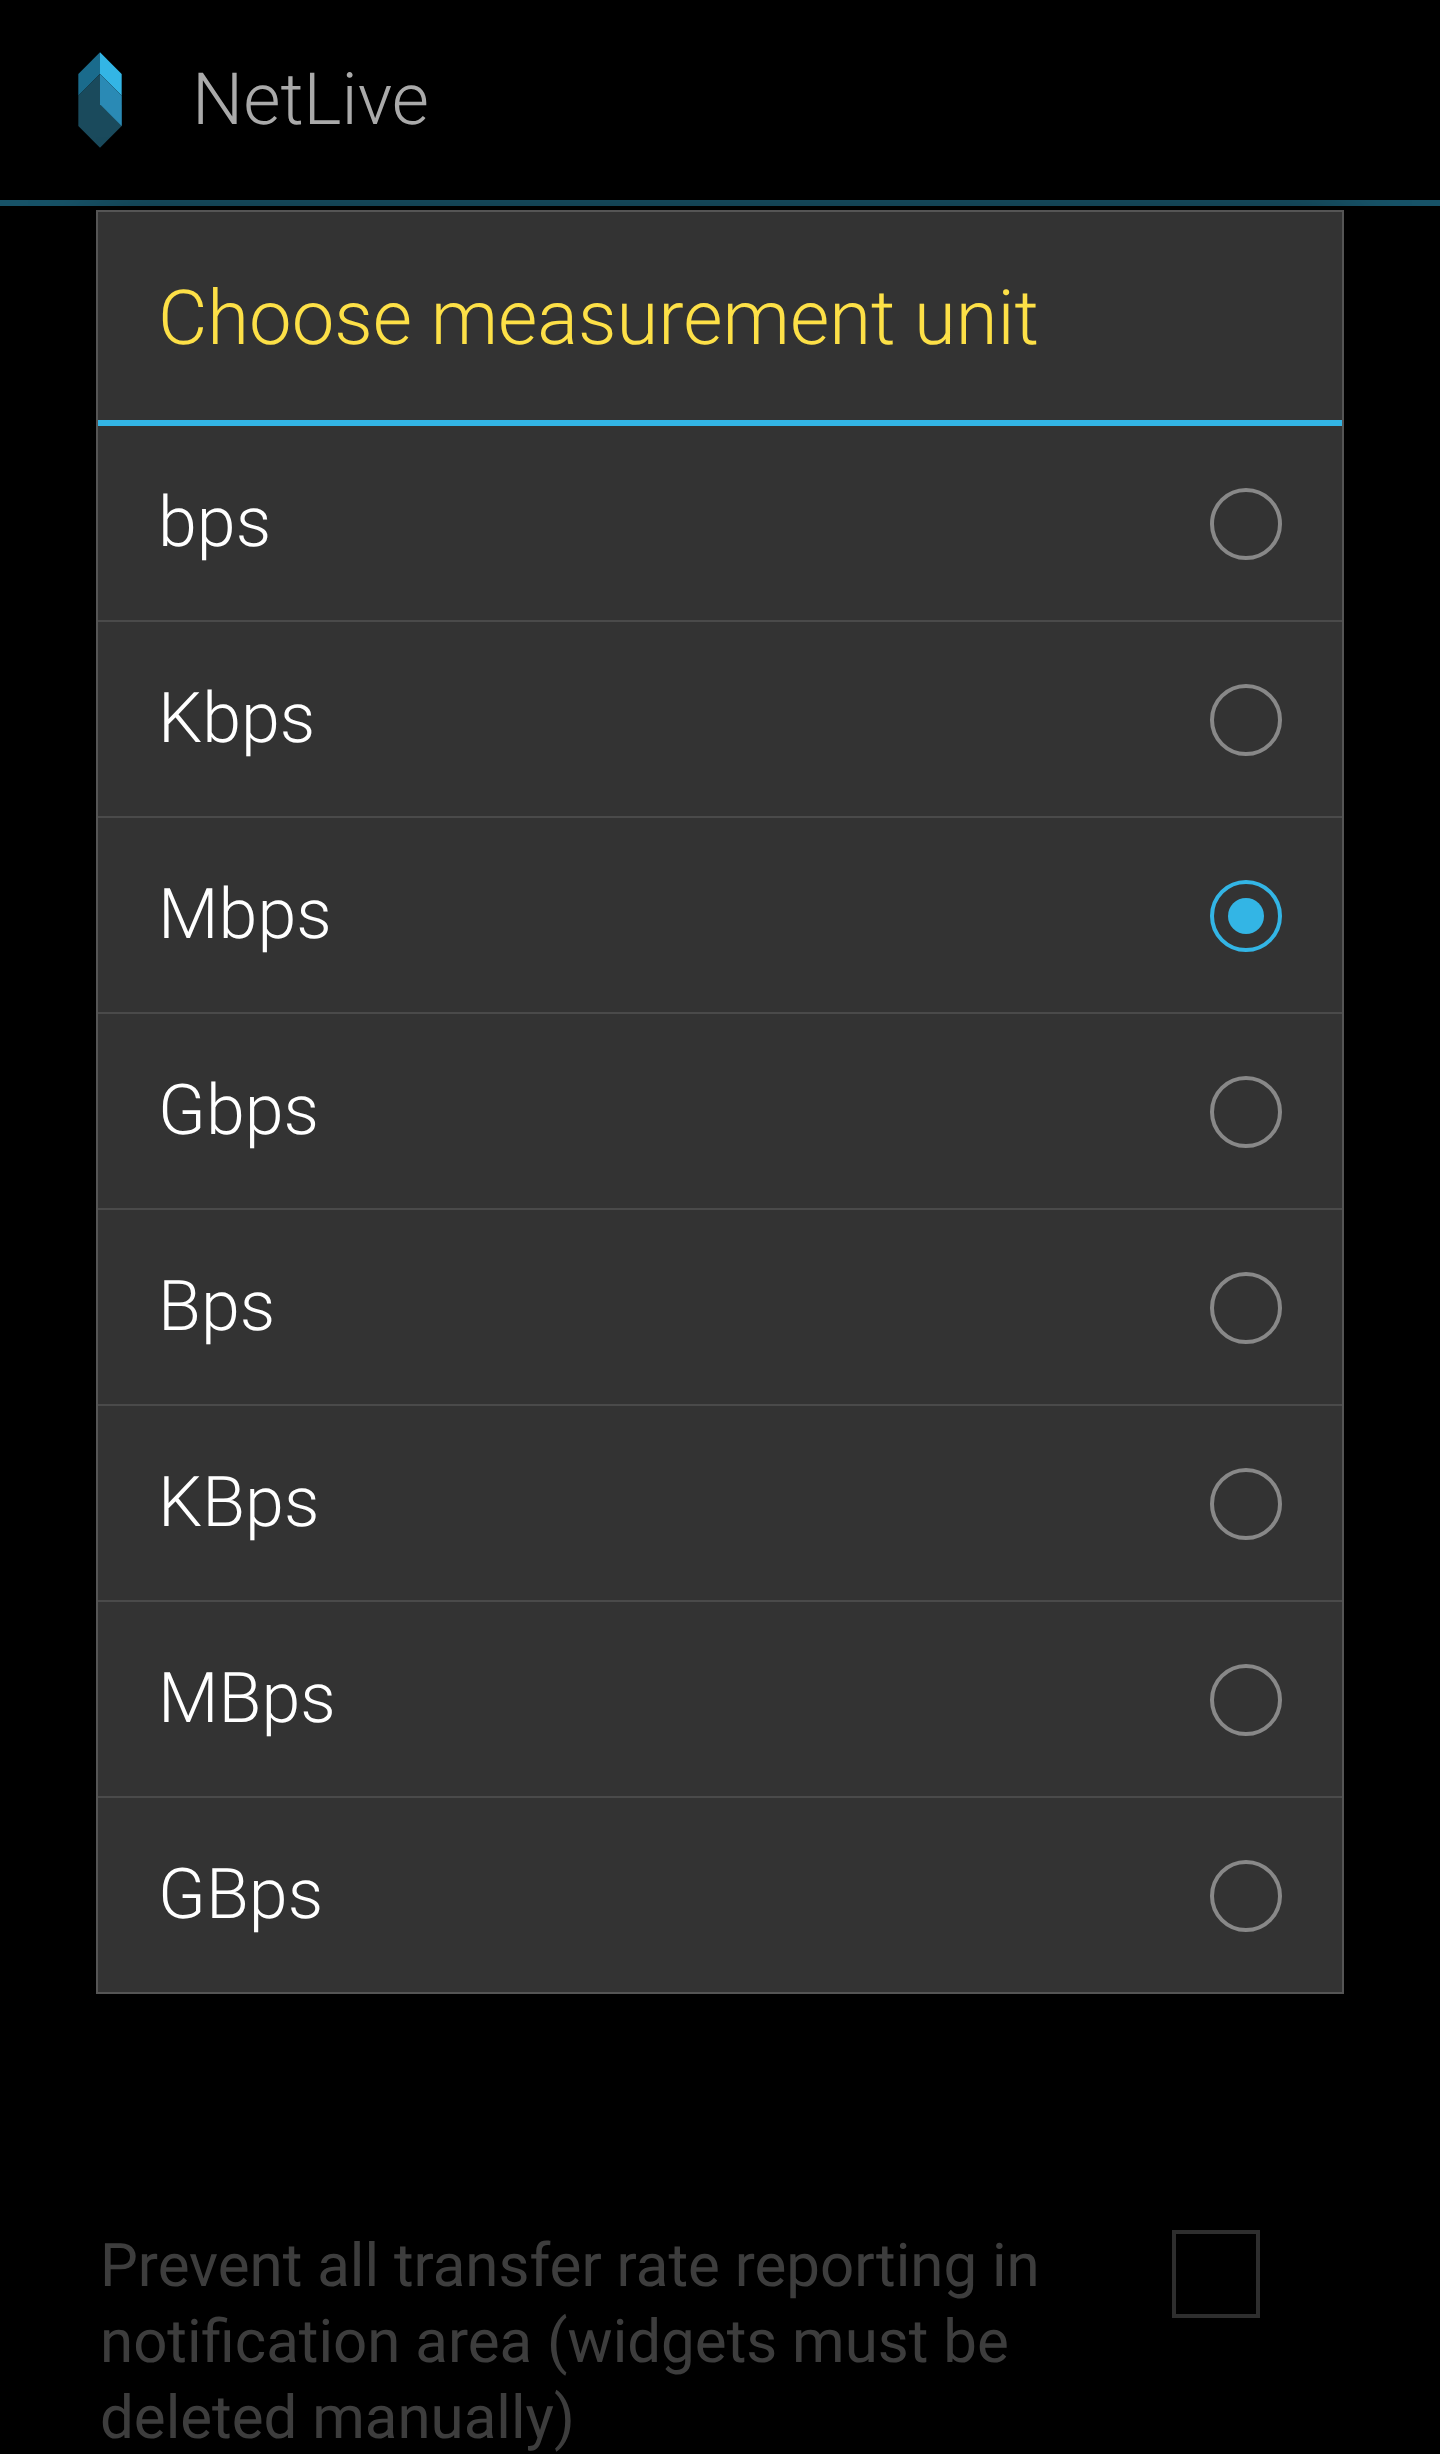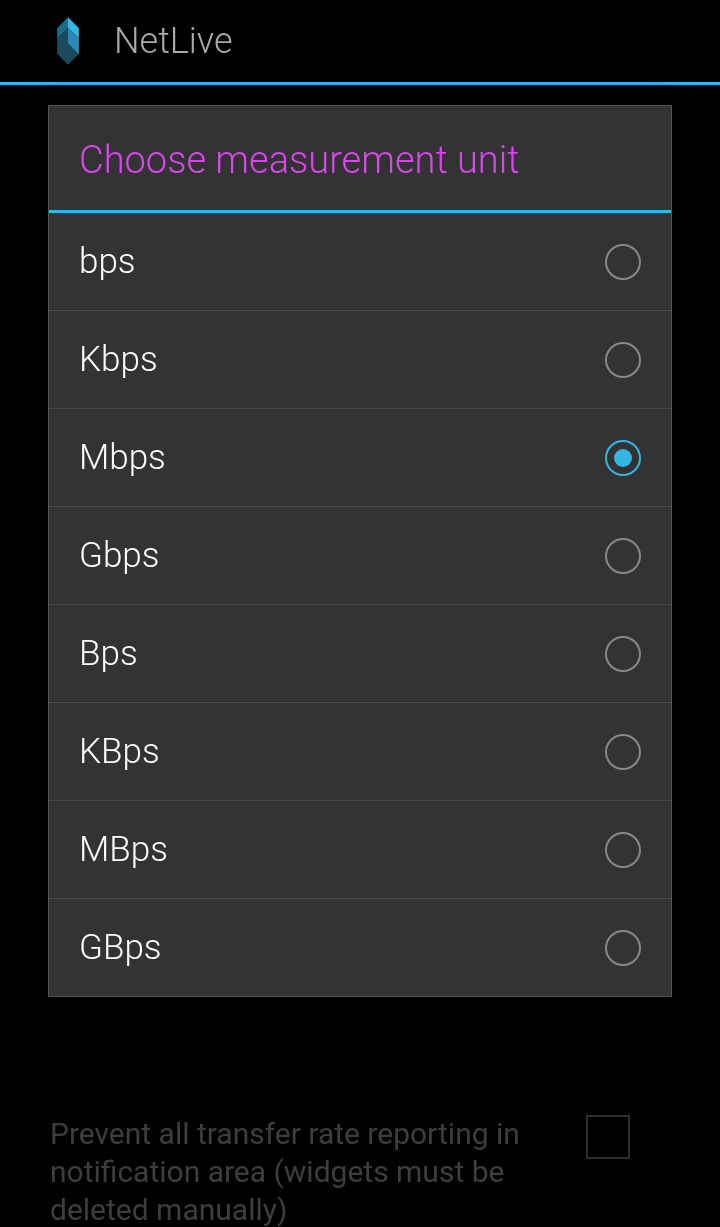--- a/index.html
+++ b/index.html
@@ -9,26 +9,25 @@
     font-family: Roboto, "Helvetica Neue", Arial, sans-serif;
   }
   body {
     width: 720px;
     height: 1227px;
     background: #000;
     position: relative;
     overflow: hidden;
   }
   .action-bar {
-    height: 82px;
+    height: 100px;
     display: flex;
     align-items: center;
     padding-left: 24px;
     background: #000;
-    margin-left: 18px;
   }
   .app-icon {
     width: 52px;
     height: 52px;
     margin-right: 20px;
   }
   .app-title {
     color: #aaa;
     font-size: 36px;
     font-weight: 300;
@@ -74,21 +73,21 @@
   .dialog {
     position: absolute;
     top: 105px;
     left: 48px;
     right: 48px;
     background: #333333;
     border: 1px solid #555;
     box-shadow: 0 8px 30px rgba(0,0,0,0.7);
   }
   .dialog-title {
-    color: #d946ef;
+    color: #fde047;
     font-size: 38px;
     font-weight: 300;
     padding: 32px 30px 28px 30px;
   }
   .dialog-title-divider {
     height: 3px;
     background: #33b5e5;
     margin: 0 0 0 0;
   }
   .option-list {

